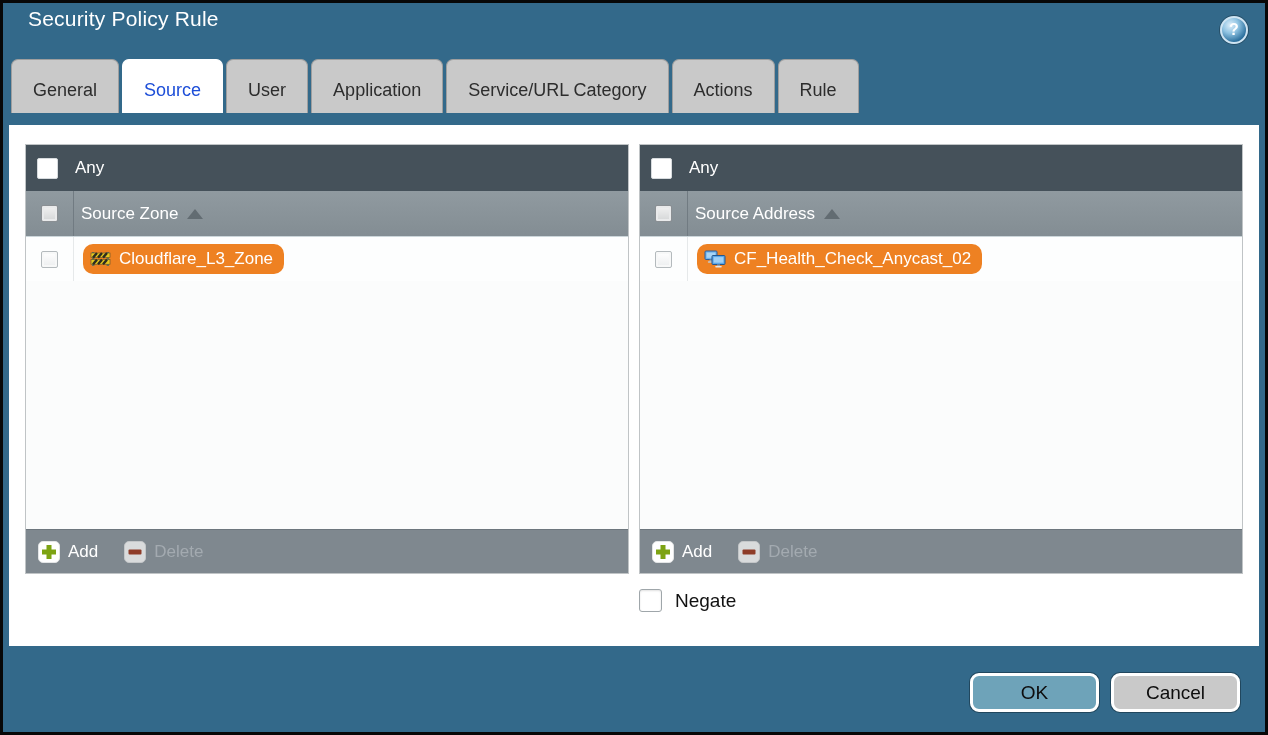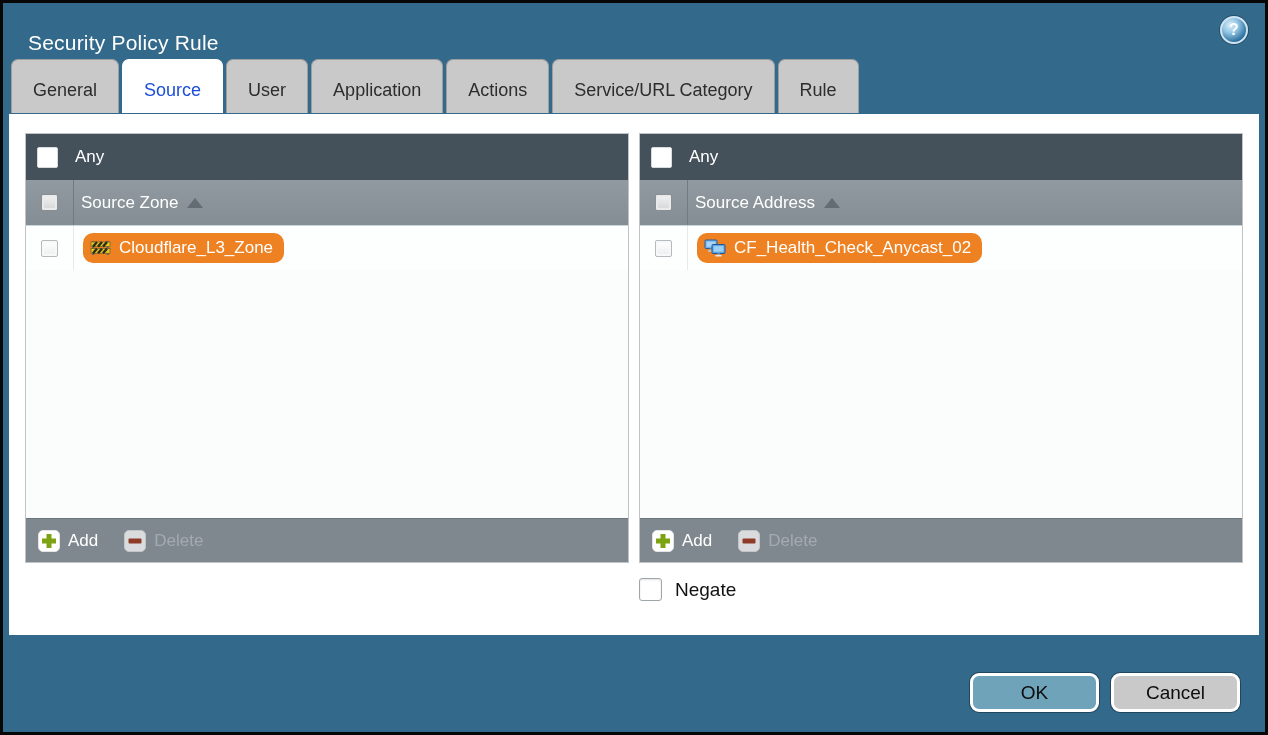--- a/index.html
+++ b/index.html
@@ -10,21 +10,21 @@
     position: relative;
     width: 1268px; height: 735px;
     background: #33698a;
     border: 3px solid #070707;
     overflow: hidden;
   }
 
   
   .titlebar { position: relative; height: 60px; }
   .dialog-title {
-    position: absolute; left: 25px; top: 28px;
+    position: absolute; left: 25px; top: 4px;
     color: #ffffff; font-size: 21px; letter-spacing: .2px;
   }
   .help-icon {
     position: absolute; right: 17px; top: 13px;
     width: 28px; height: 28px; border-radius: 50%;
     background: radial-gradient(circle at 35% 30%, #ddeefa 0%, #8fc3e2 35%, #2a6e9c 75%, #164e75 100%);
     border: 2px solid #cfe4f2;
     color: #ffffff; font-size: 16px; font-weight: bold;
     display: flex; align-items: center; justify-content: center;
     cursor: pointer;
@@ -49,21 +49,21 @@
   }
   .tab.active {
     background: #ffffff;
     border-color: #ffffff;
     color: #1d4ed8;
   }
 
   
   .content {
     position: relative;
-    margin: 1px 6px;
+    margin: 12px 6px;
     background: #ffffff;
     height: 521px;
     padding: 19px 16px 0 16px;
   }
   .panels { display: flex; gap: 10px; }
 
   .panel {
     width: 50%;
     height: 430px;
     display: flex; flex-direction: column;
@@ -232,22 +232,22 @@
   <div class="titlebar">
     <div class="dialog-title">Security Policy Rule</div>
     <div class="help-icon">?</div>
   </div>
 
   <div class="tabs">
     <div class="tab">General</div>
     <div class="tab active">Source</div>
     <div class="tab">User</div>
     <div class="tab">Application</div>
+    <div class="tab">Service/URL Category</div>
     <div class="tab">Actions</div>
-    <div class="tab">Service/URL Category</div>
     <div class="tab">Rule</div>
   </div>
 
   <div class="content">
     <div class="panels">
 
       <div class="panel">
         <div class="any-bar">
           <div class="any-checkbox"></div>
           <div class="any-label">Any</div>

